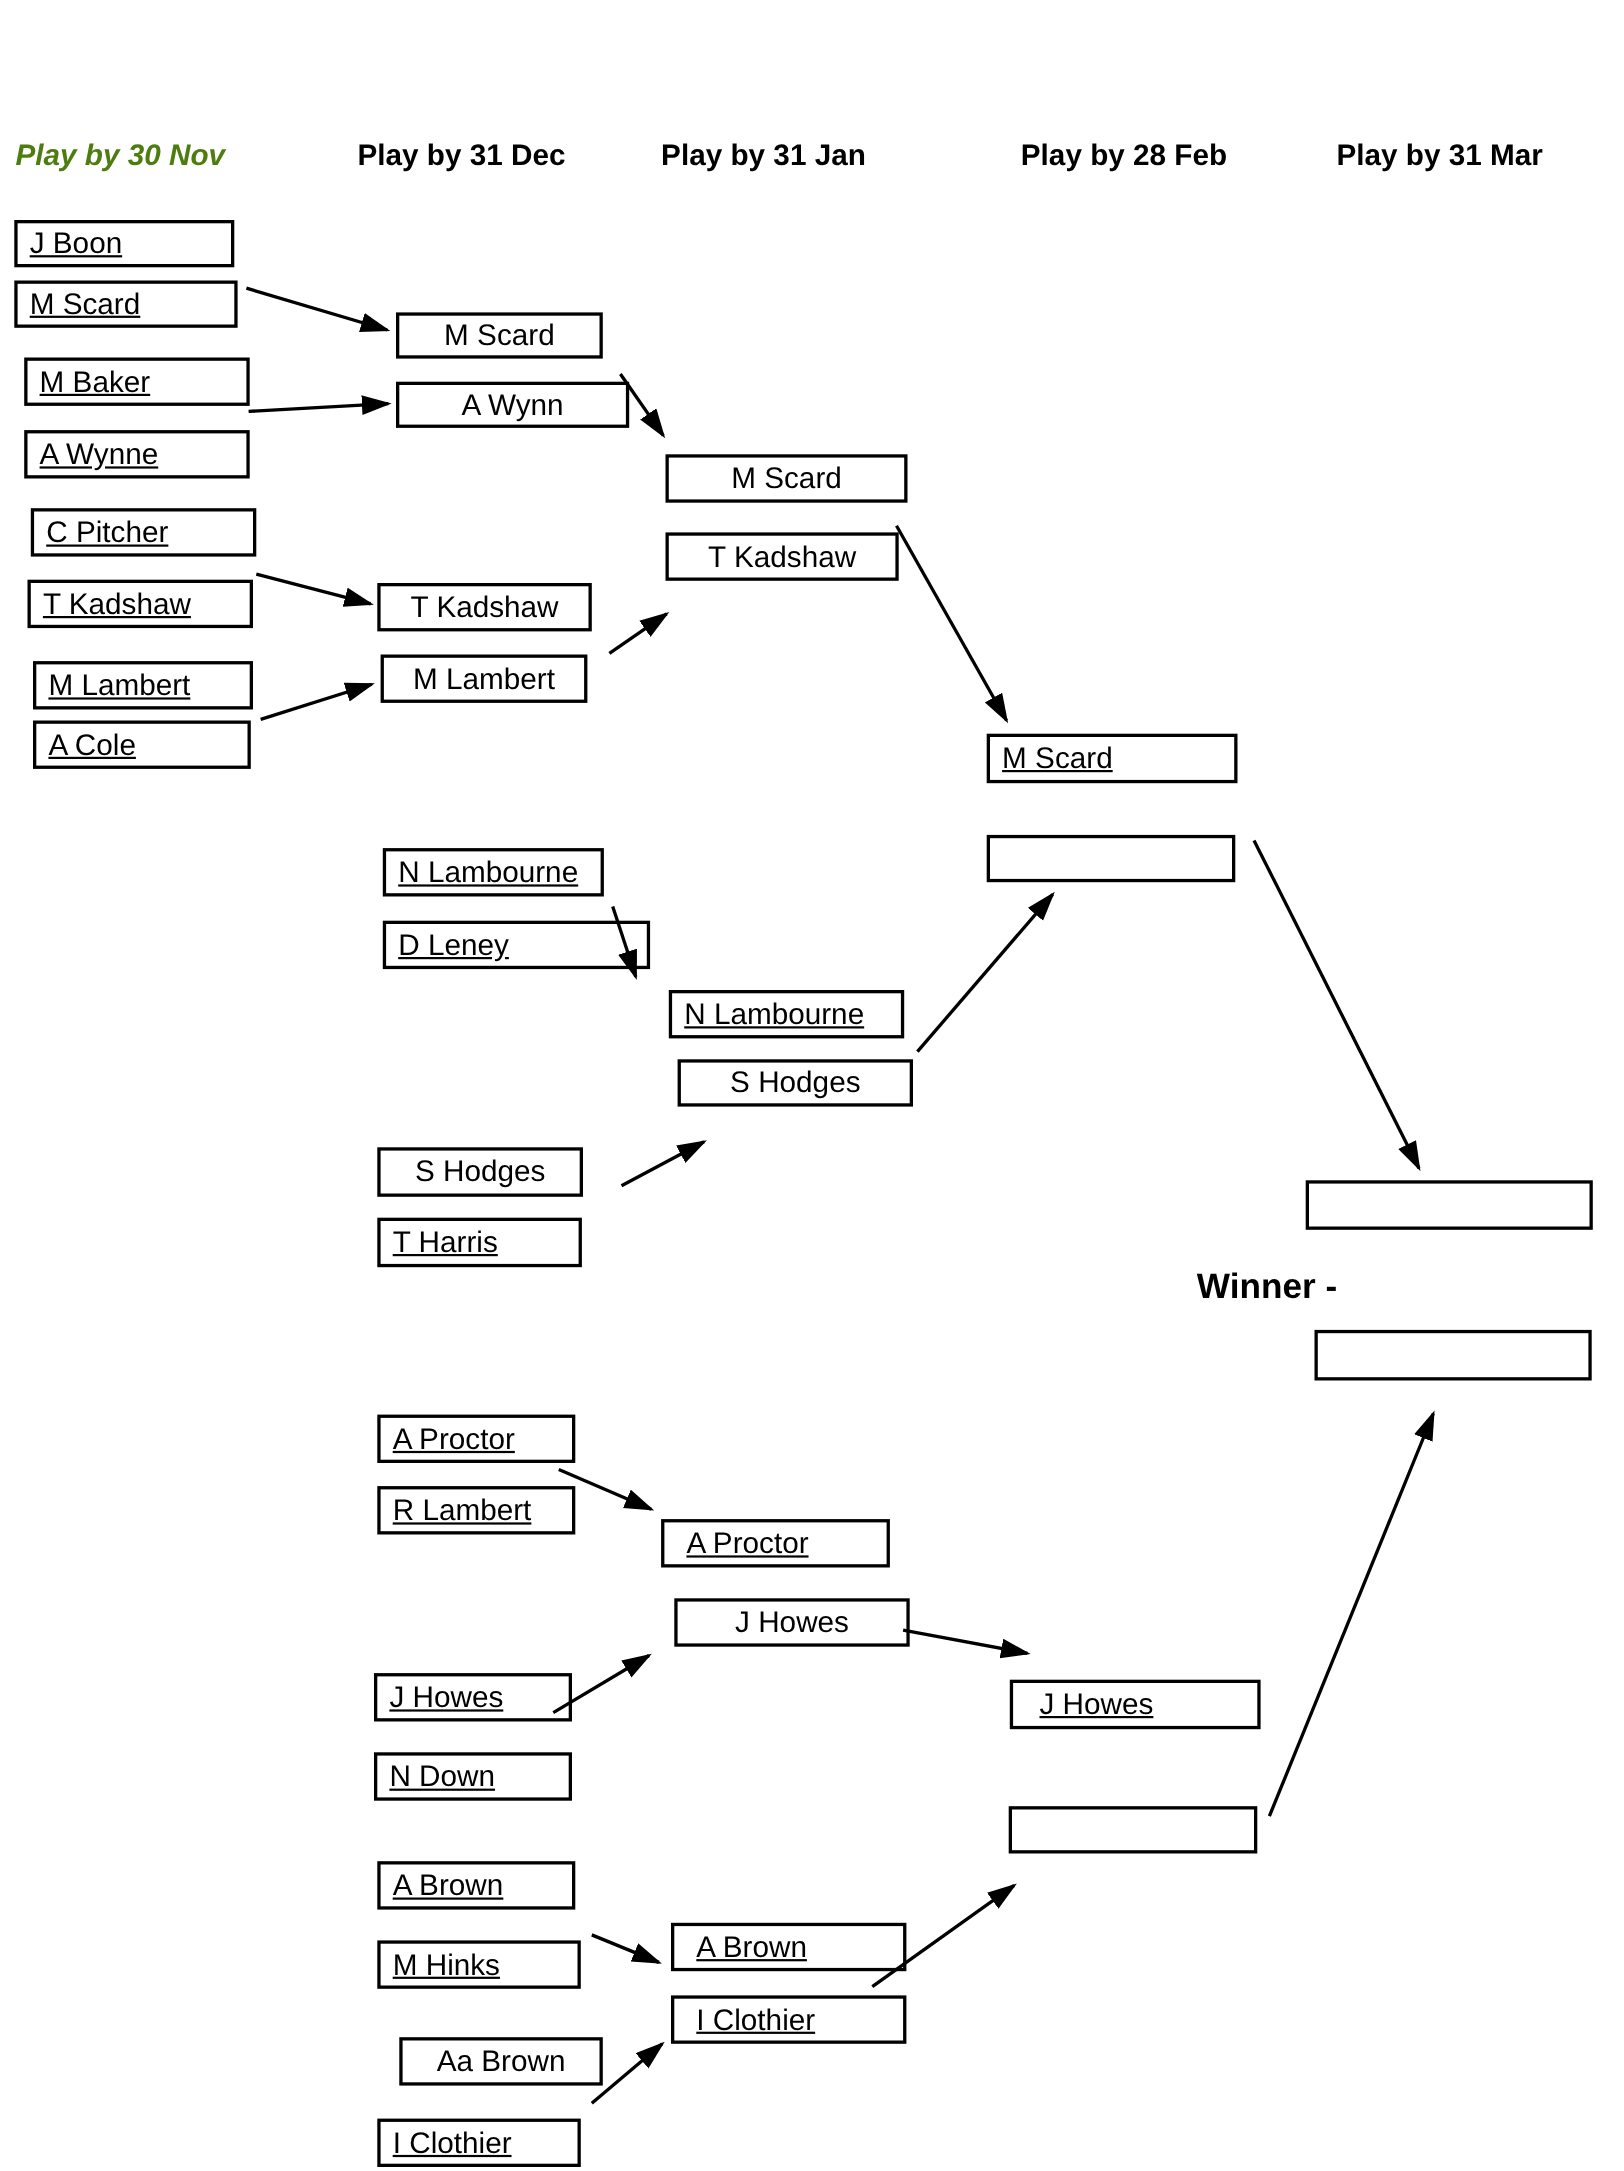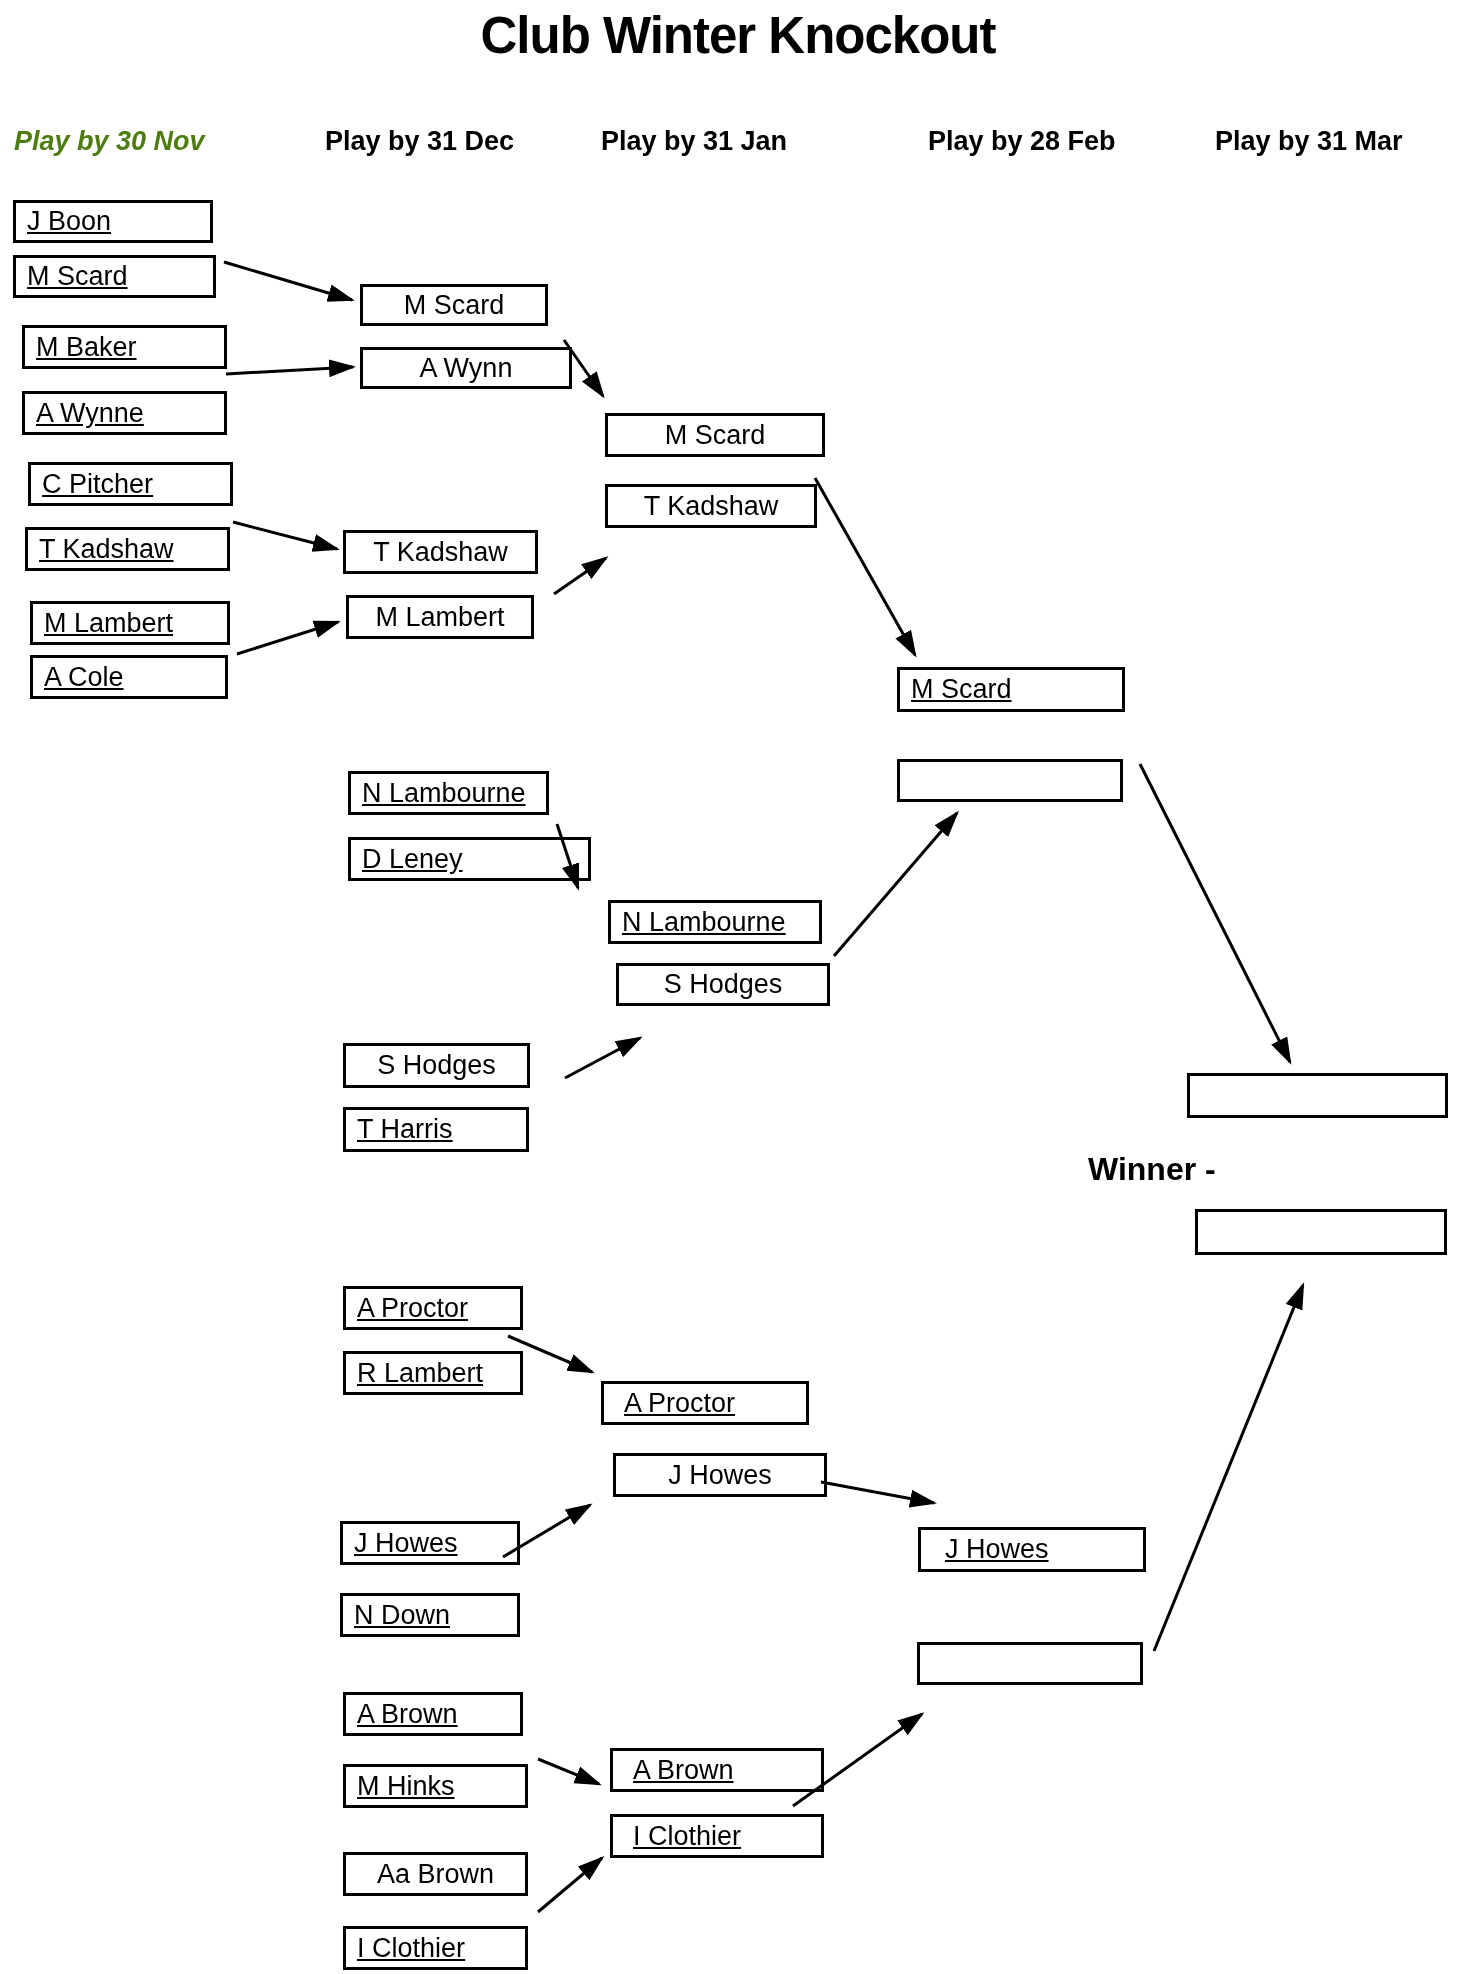--- a/index.html
+++ b/index.html
@@ -26,21 +26,20 @@
   #winner-label{
     position:absolute;left:1088px;top:1151px;font-size:32px;font-weight:bold;white-space:nowrap;
   }
   svg.arrows{position:absolute;left:0;top:0;pointer-events:none;}
 </style>
 </head>
 <body>
 
 <div id="canvas">
 
-  <div id="title">Club Winter Knockout</div>
 
   <div class="hdr first" style="left:14px">Play by 30 Nov</div>
   <div class="hdr" style="left:325px">Play by 31 Dec</div>
   <div class="hdr" style="left:601px">Play by 31 Jan</div>
   <div class="hdr" style="left:928px">Play by 28 Feb</div>
   <div class="hdr" style="left:1215px">Play by 31 Mar</div>
 
   <div class="box l" style="left:13px;top:200px;width:200px;height:43px">J Boon</div>
   <div class="box l" style="left:13px;top:255px;width:203px;height:43px">M Scard</div>
   <div class="box l" style="left:22px;top:325px;width:205px;height:44px">M Baker</div>
@@ -57,21 +56,21 @@
   <div class="box l" style="left:348px;top:771px;width:201px;height:44px">N Lambourne</div>
   <div class="box l" style="left:348px;top:837px;width:243px;height:44px">D Leney</div>
   <div class="box c" style="left:343px;top:1043px;width:187px;height:45px">S Hodges</div>
   <div class="box l" style="left:343px;top:1107px;width:186px;height:45px">T Harris</div>
   <div class="box l" style="left:343px;top:1286px;width:180px;height:44px">A Proctor</div>
   <div class="box l" style="left:343px;top:1351px;width:180px;height:44px">R Lambert</div>
   <div class="box l" style="left:340px;top:1521px;width:180px;height:44px">J Howes</div>
   <div class="box l" style="left:340px;top:1593px;width:180px;height:44px">N Down</div>
   <div class="box l" style="left:343px;top:1692px;width:180px;height:44px">A Brown</div>
   <div class="box l" style="left:343px;top:1764px;width:185px;height:44px">M Hinks</div>
-  <div class="box c" style="left:343px;top:1852px;width:185px;height:44px">Aa Brown</div>
+  <div class="box c" style="left:363px;top:1852px;width:185px;height:44px">Aa Brown</div>
   <div class="box l" style="left:343px;top:1926px;width:185px;height:44px">I Clothier</div>
 
   <div class="box c" style="left:605px;top:413px;width:220px;height:44px">M Scard</div>
   <div class="box c" style="left:605px;top:484px;width:212px;height:44px">T Kadshaw</div>
   <div class="box l" style="left:608px;top:900px;width:214px;height:44px">N Lambourne</div>
   <div class="box c" style="left:616px;top:963px;width:214px;height:43px">S Hodges</div>
   <div class="box l p20" style="left:601px;top:1381px;width:208px;height:44px">A Proctor</div>
   <div class="box c" style="left:613px;top:1453px;width:214px;height:44px">J Howes</div>
   <div class="box l p20" style="left:610px;top:1748px;width:214px;height:44px">A Brown</div>
   <div class="box l p20" style="left:610px;top:1814px;width:214px;height:44px">I Clothier</div>

